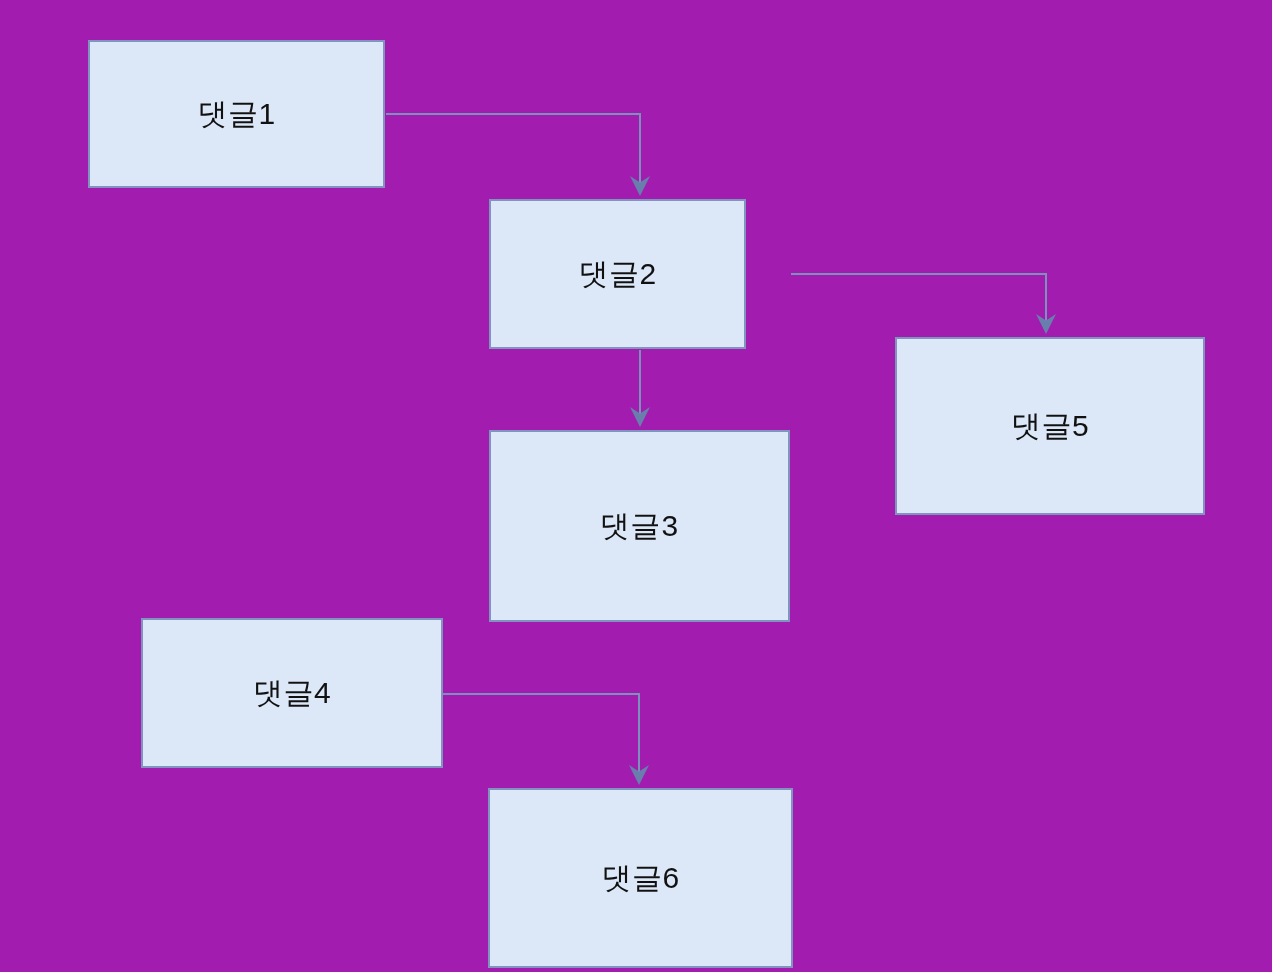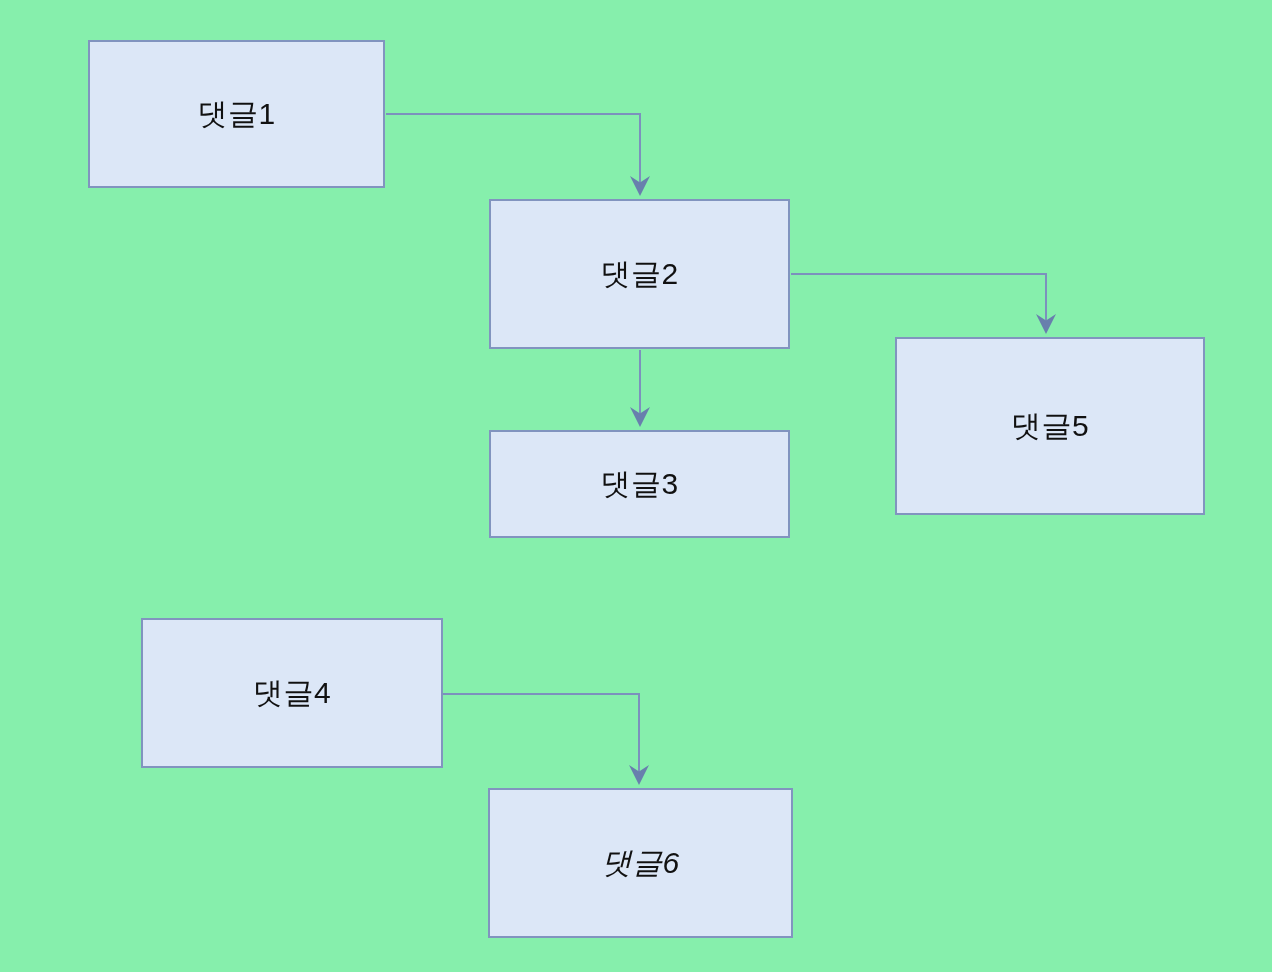--- a/index.html
+++ b/index.html
@@ -5,21 +5,21 @@
   html, body {
     margin: 0;
     padding: 0;
     background: #ffffff;
     font-family: "Liberation Sans", sans-serif;
   }
   .canvas {
     position: relative;
     width: 1272px;
     height: 972px;
-    background: #86efac;
+    background: #a21caf;
     overflow: hidden;
   }
   .edges {
     position: absolute;
     left: 0;
     top: 0;
     width: 1272px;
     height: 972px;
     pointer-events: none;
   }
@@ -33,25 +33,25 @@
     justify-content: center;
   }
   .node .label {
     color: #111111;
     font-size: 30px;
     letter-spacing: 0.5px;
     white-space: nowrap;
   }
   
   #node-1 { left: 88px;  top: 40px;  width: 297px; height: 148px; }
-  #node-2 { left: 489px; top: 199px; width: 301px; height: 150px; }
-  #node-3 { left: 489px; top: 430px; width: 301px; height: 108px; }
+  #node-2 { left: 489px; top: 199px; width: 257px; height: 150px; }
+  #node-3 { left: 489px; top: 430px; width: 301px; height: 192px; font-family: Liberation Mono, monospace; }
   #node-4 { left: 93px;  top: 618px; width: 302px; height: 150px; margin-left: 48px; }
   #node-5 { left: 895px; top: 337px; width: 310px; height: 178px; }
-  #node-6 { left: 488px; top: 788px; width: 305px; height: 150px; font-style: italic; }
+  #node-6 { left: 488px; top: 788px; width: 305px; height: 180px; }
 </style>
 </head>
 <body>
 
 <div class="canvas">
 
   <svg class="edges" width="1272" height="972" viewBox="0 0 1272 972" xmlns="http://www.w3.org/2000/svg">
     <defs>
       <marker id="arrowhead" viewBox="0 0 10 10" refX="9" refY="5" markerWidth="10" markerHeight="10" orient="auto" markerUnits="strokeWidth">
         <path d="M0,0 L10,5 L0,10 L3.2,5 Z" fill="#687fad"></path>

